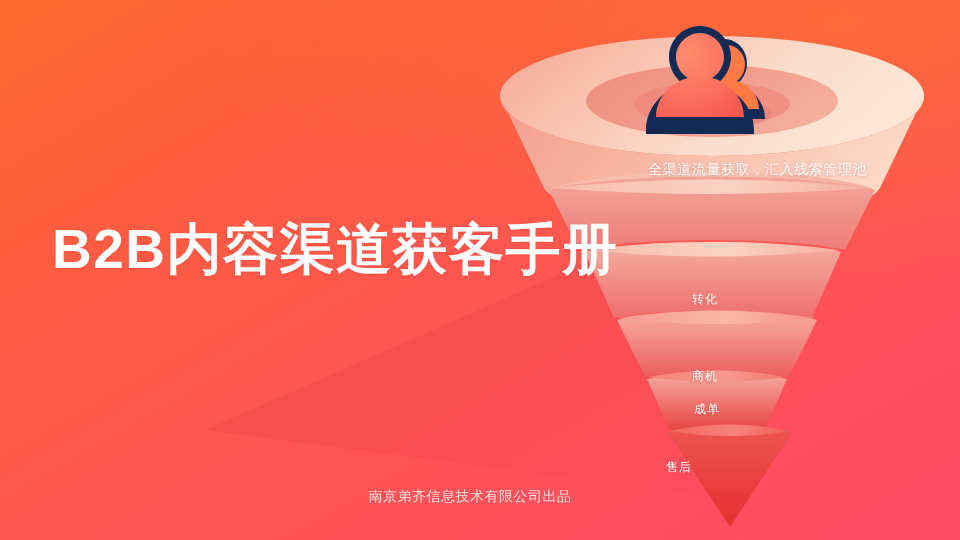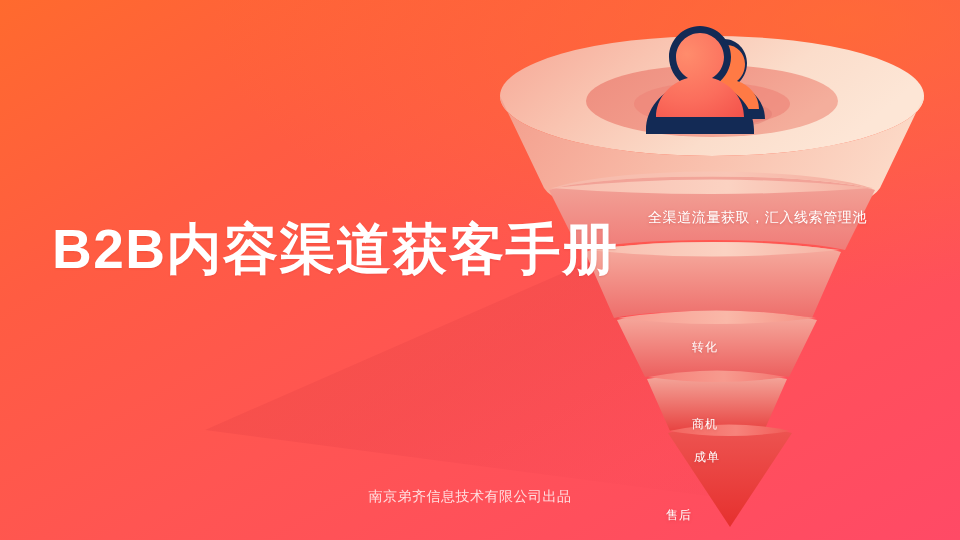--- a/index.html
+++ b/index.html
@@ -49,21 +49,20 @@
     font-size: 14px;
     color: rgba(255,255,255,0.82);
     letter-spacing: 0.5px;
   }
   .funnel-label {
     position: absolute;
     color: #ffffff;
     white-space: nowrap;
     text-shadow: 0 1px 3px rgba(180,50,50,0.35);
     pointer-events: none;
-    margin-top: 48px;
   }
   .funnel-label.wide {
     font-size: 14px;
     letter-spacing: 0.6px;
   }
   .funnel-label.short {
     font-size: 12px;
     letter-spacing: 1px;
   }
   #lbl0 { left: 648px; top: 161px; }

